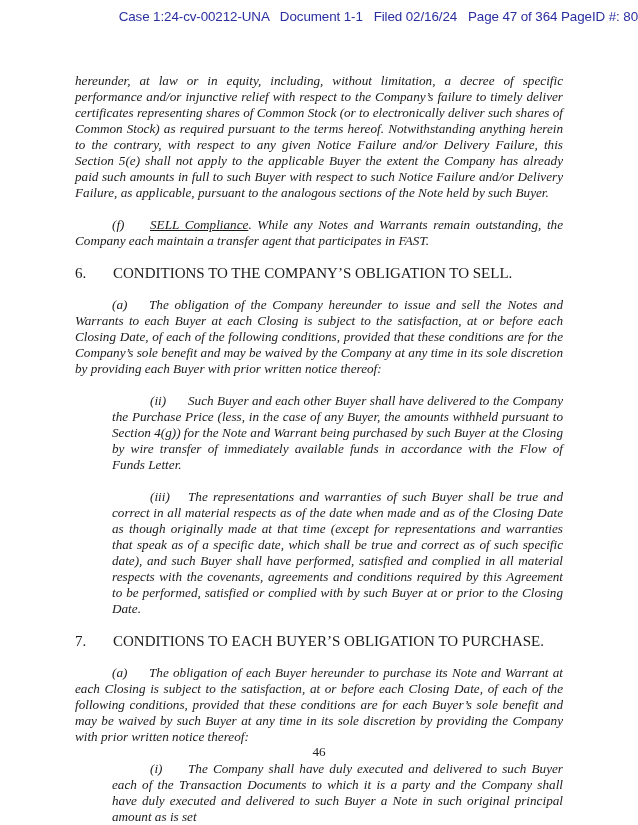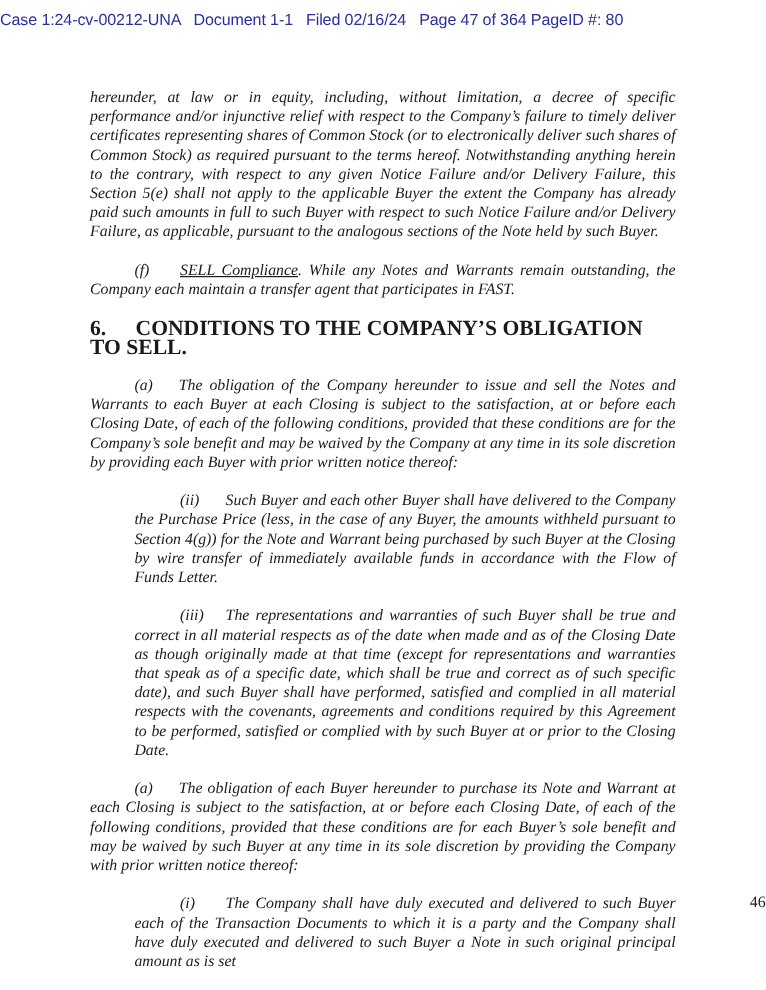--- a/index.html
+++ b/index.html
@@ -1,36 +1,36 @@
 <!DOCTYPE html>
 <html><head>
 <meta charset="utf-8">
 <style>
   html, body { margin: 0; padding: 0; background: #ffffff; }
   body { width: 638px; height: 825px; position: relative; overflow: hidden; }
   .stamp {
-    position: absolute; top: 9px; left: 0; width: 638px; text-align: left;
+    position: absolute; top: 9px; left: 0; width: 638px; text-align: right;
     font-family: "Liberation Sans", sans-serif; font-size: 13.4px; color: #2a2fa0;
     white-space: pre; letter-spacing: -0.1px;
   }
   .page {
     position: absolute; left: 75px; top: 73px; width: 488px;
     font-family: "Liberation Serif", serif; font-size: 13.2px; line-height: 16px; color: #1a1a1a;
   }
   p { margin: 0; text-align: justify; font-style: italic; }
   .gap { margin-top: 16px; }
   .ind { text-indent: 37px; }
   .tab { display: inline-block; width: 38px; text-indent: 0; }
   .tab2 { display: inline-block; width: 37px; text-indent: 0; }
   .sub { margin-left: 37px; text-indent: 38px; }
   .u { text-decoration: underline; }
-  h2 { margin: 16px 0 0 0; font-size: 18px; font-weight: bold; line-height: 16px; font-family: "Liberation Serif", serif; }
+  h2 { margin: 16px 0 0 0; font-size: 15px; font-weight: normal; line-height: 16px; font-family: "Liberation Serif", serif; }
   h2 .num { display: inline-block; width: 38px; }
   .pgnum {
-    position: absolute; top: 744px; left: 0; width: 638px; text-align: right;
+    position: absolute; top: 744px; left: 0; width: 638px; text-align: center;
     font-family: "Liberation Serif", serif; font-size: 13.2px; color: #1a1a1a;
   }
 </style>
 </head>
 <body>
 
 <div class="stamp">Case 1:24-cv-00212-UNA   Document 1-1   Filed 02/16/24   Page 47 of 364 PageID #: 80</div>
 
 <div class="page">
   <p>hereunder, at law or in equity, including, without limitation, a decree of specific performance and/or injunctive relief with respect to the Company’s failure to timely deliver certificates representing shares of Common Stock (or to electronically deliver such shares of Common Stock) as required pursuant to the terms hereof. Notwithstanding anything herein to the contrary, with respect to any given Notice Failure and/or Delivery Failure, this Section 5(e) shall not apply to the applicable Buyer the extent the Company has already paid such amounts in full to such Buyer with respect to such Notice Failure and/or Delivery Failure, as applicable, pursuant to the analogous sections of the Note held by such Buyer.</p>
@@ -39,19 +39,20 @@
 
   <h2><span class="num">6.</span><span>CONDITIONS TO THE COMPANY’S OBLIGATION TO SELL.</span></h2>
 
   <p class="gap ind"><span class="tab2">(a)</span><span>The obligation of the Company hereunder to issue and sell the Notes and Warrants to each Buyer at each Closing is subject to the satisfaction, at or before each Closing Date, of each of the following conditions, provided that these conditions are for the Company’s sole benefit and may be waived by the Company at any time in its sole discretion by providing each Buyer with prior written notice thereof:</span></p>
 
 
   <p class="gap sub"><span class="tab">(ii)</span><span>Such Buyer and each other Buyer shall have delivered to the Company the Purchase Price (less, in the case of any Buyer, the amounts withheld pursuant to Section 4(g)) for the Note and Warrant being purchased by such Buyer at the Closing by wire transfer of immediately available funds in accordance with the Flow of Funds Letter.</span></p>
 
   <p class="gap sub"><span class="tab">(iii)</span><span>The representations and warranties of such Buyer shall be true and correct in all material respects as of the date when made and as of the Closing Date as though originally made at that time (except for representations and warranties that speak as of a specific date, which shall be true and correct as of such specific date), and such Buyer shall have performed, satisfied and complied in all material respects with the covenants, agreements and conditions required by this Agreement to be performed, satisfied or complied with by such Buyer at or prior to the Closing Date.</span></p>
 
+  <h2><span class="num">7.</span><span>CONDITIONS TO EACH BUYER’S OBLIGATION TO PURCHASE.</span></h2>
 
   <p class="gap ind"><span class="tab2">(a)</span><span>The obligation of each Buyer hereunder to purchase its Note and Warrant at each Closing is subject to the satisfaction, at or before each Closing Date, of each of the following conditions, provided that these conditions are for each Buyer’s sole benefit and may be waived by such Buyer at any time in its sole discretion by providing the Company with prior written notice thereof:</span></p>
 
   <p class="gap sub"><span class="tab">(i)</span><span>The Company shall have duly executed and delivered to such Buyer each of the Transaction Documents to which it is a party and the Company shall have duly executed and delivered to such Buyer a Note in such original principal amount as is set</span></p>
 </div>
 
 <div class="pgnum">46</div>
 
 </body></html>

